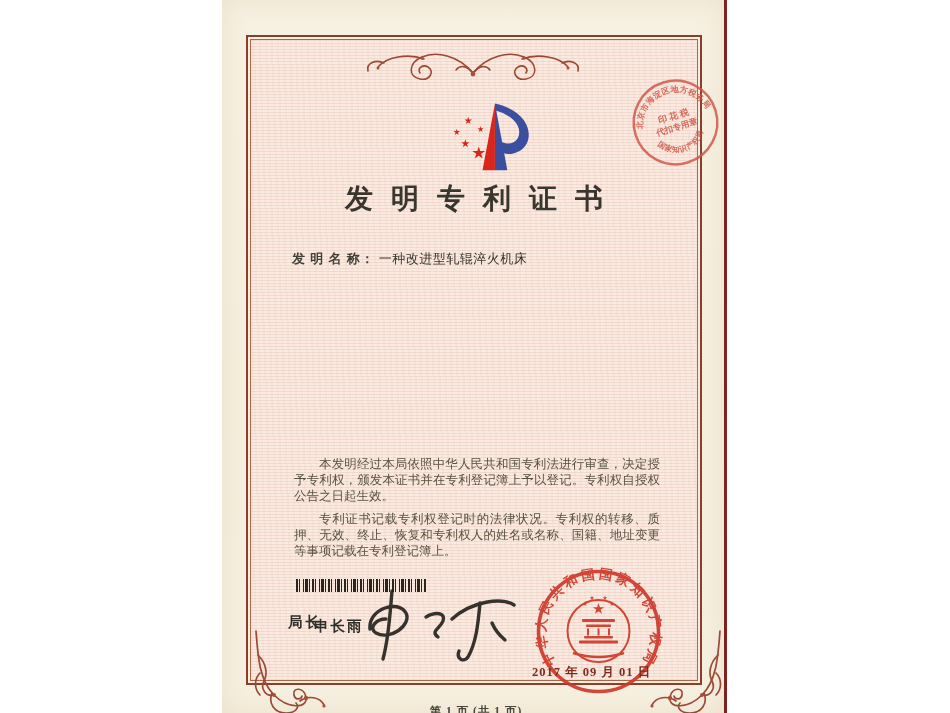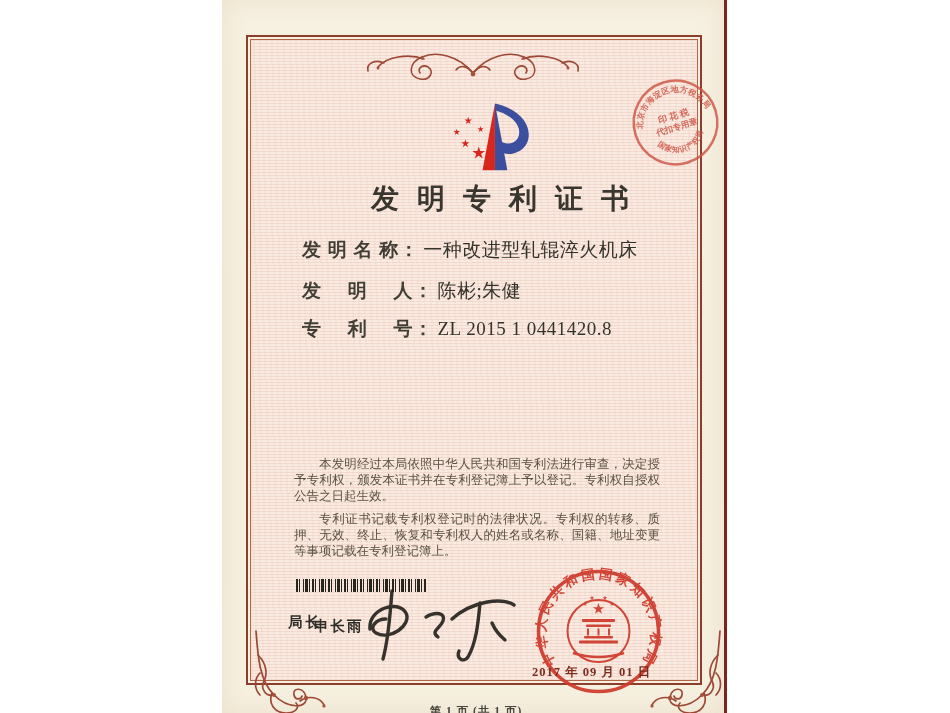--- a/index.html
+++ b/index.html
@@ -33,24 +33,24 @@
   .orn-bl{left:2px;top:592px;}
   .orn-br{left:400px;top:592px;transform:scaleX(-1);}
   
   .cert-no{
     position:absolute;left:40px;top:60px;font-size:13px;letter-spacing:2px;
     color:#56524a;font-weight:500;
   }
   .logo{position:absolute;left:183px;top:60px;}
   .title{
     position:absolute;left:0;top:143px;width:100%;text-align:center;
-    font-size:28px;font-weight:600;color:#39362f;letter-spacing:18px;text-indent:18px;padding-left:26px;
+    font-size:28px;font-weight:600;color:#39362f;letter-spacing:18px;text-indent:18px;
   }
   .field{
-    position:absolute;left:54px;font-size:19px;color:#3c3a33;white-space:nowrap;
+    position:absolute;left:44px;font-size:13px;color:#3c3a33;white-space:nowrap;margin-top:13px;
   }
   .field .lbl{font-weight:600;letter-spacing:1px;color:#413e36;}
   .field .val{margin-left:4px;color:#35332c;letter-spacing:.5px;}
   .f0{top:200px}.f1{top:241px}.f2{top:279px}.f3{top:316px}.f4{top:353px}.f5{top:391px}
   .paras{
     position:absolute;left:38px;top:412px;width:382px;
     font-size:12.5px;line-height:15.8px;color:#59513f;text-align:justify;
   }
   .paras p{margin:8px;text-indent:2em;}
   .barcode{
@@ -153,26 +153,20 @@
           <use href="#st" transform="translate(27,36) scale(3.6)"></use>
           <use href="#st" transform="translate(39,24) scale(4.2)"></use>
           <use href="#st" transform="translate(52,33) scale(3.4)"></use>
         </g>
       </svg>
 
       <div class="title">发明专利证书</div>
 
       <div class="field f0">
         <span class="lbl">发 明 名 称：</span><span class="val">一种改进型轧辊淬火机床</span>
-      </div>
-      <div class="field f1">
-        <span class="lbl">发　 明　 人：</span><span class="val">陈彬;朱健</span>
-      </div>
-      <div class="field f2">
-        <span class="lbl">专　 利　 号：</span><span class="val">ZL 2015 1 0441420.8</span>
       </div>
 
       <div class="paras">
         <p>本发明经过本局依照中华人民共和国专利法进行审查，决定授予专利权，颁发本证书并在专利登记簿上予以登记。专利权自授权公告之日起生效。</p>
         <p>专利证书记载专利权登记时的法律状况。专利权的转移、质押、无效、终止、恢复和专利权人的姓名或名称、国籍、地址变更等事项记载在专利登记簿上。</p>
       </div>
 
       <div class="barcode"></div>
 
       <div class="signer-title">局长</div>

